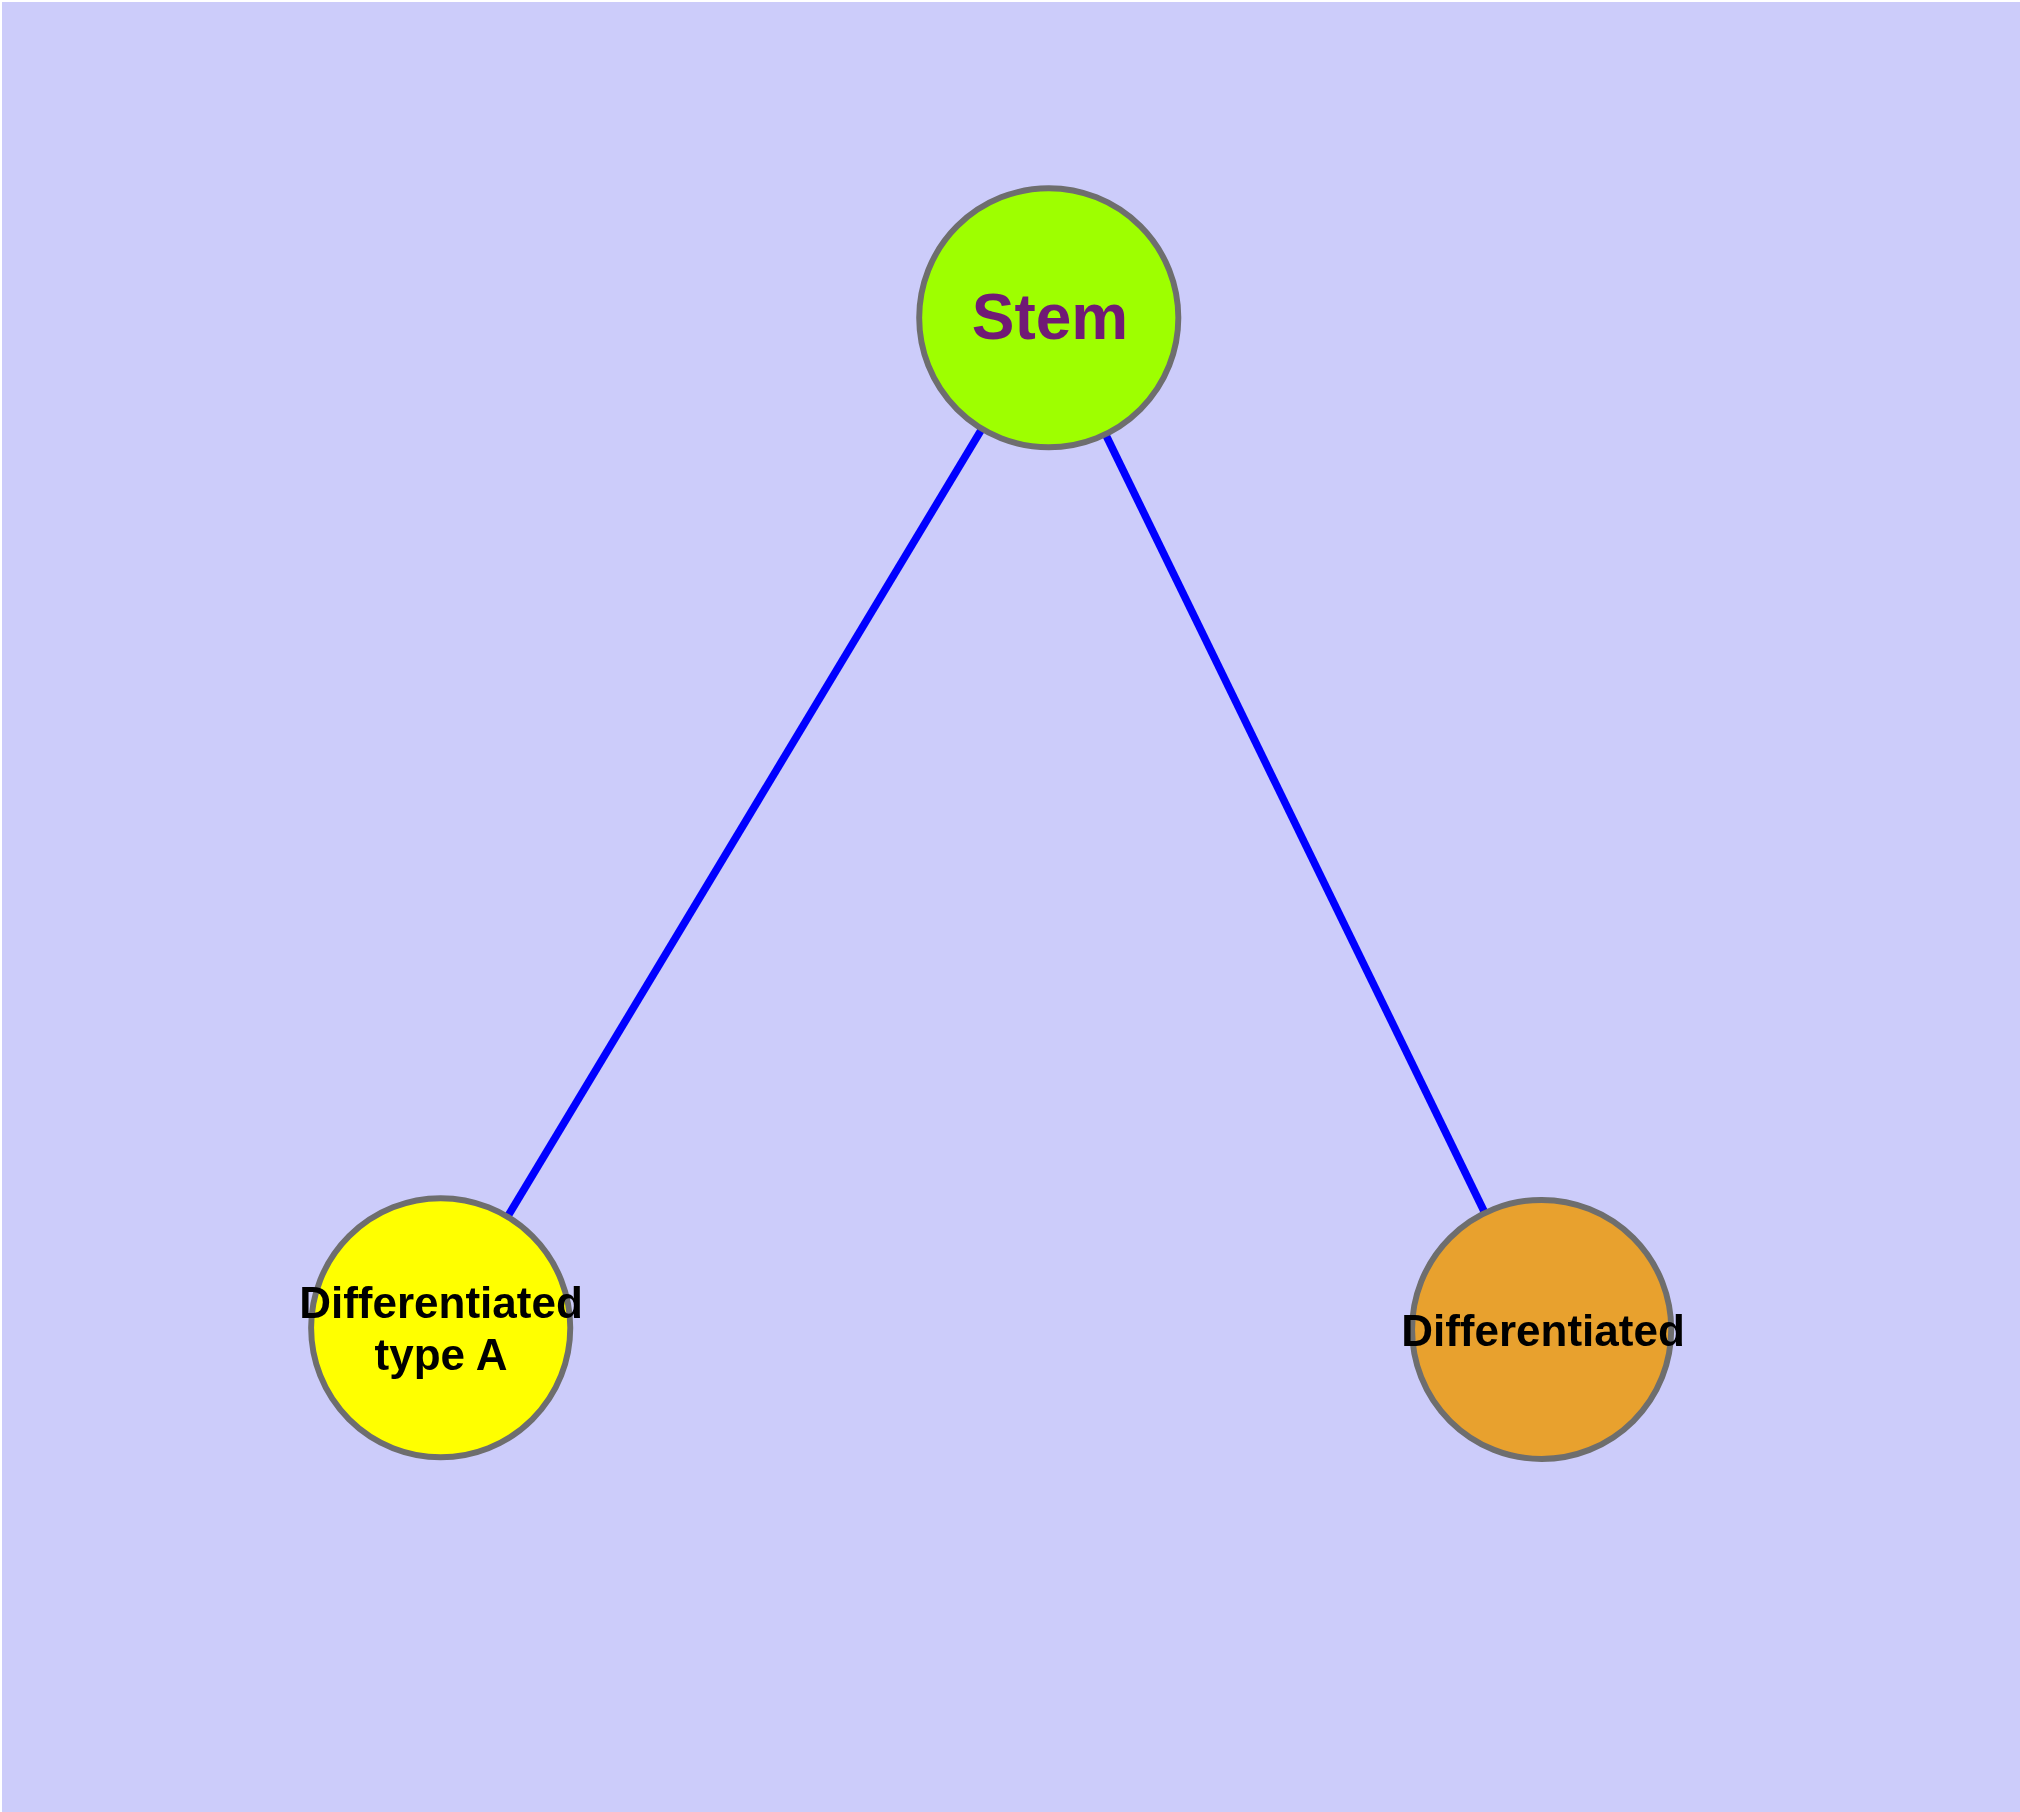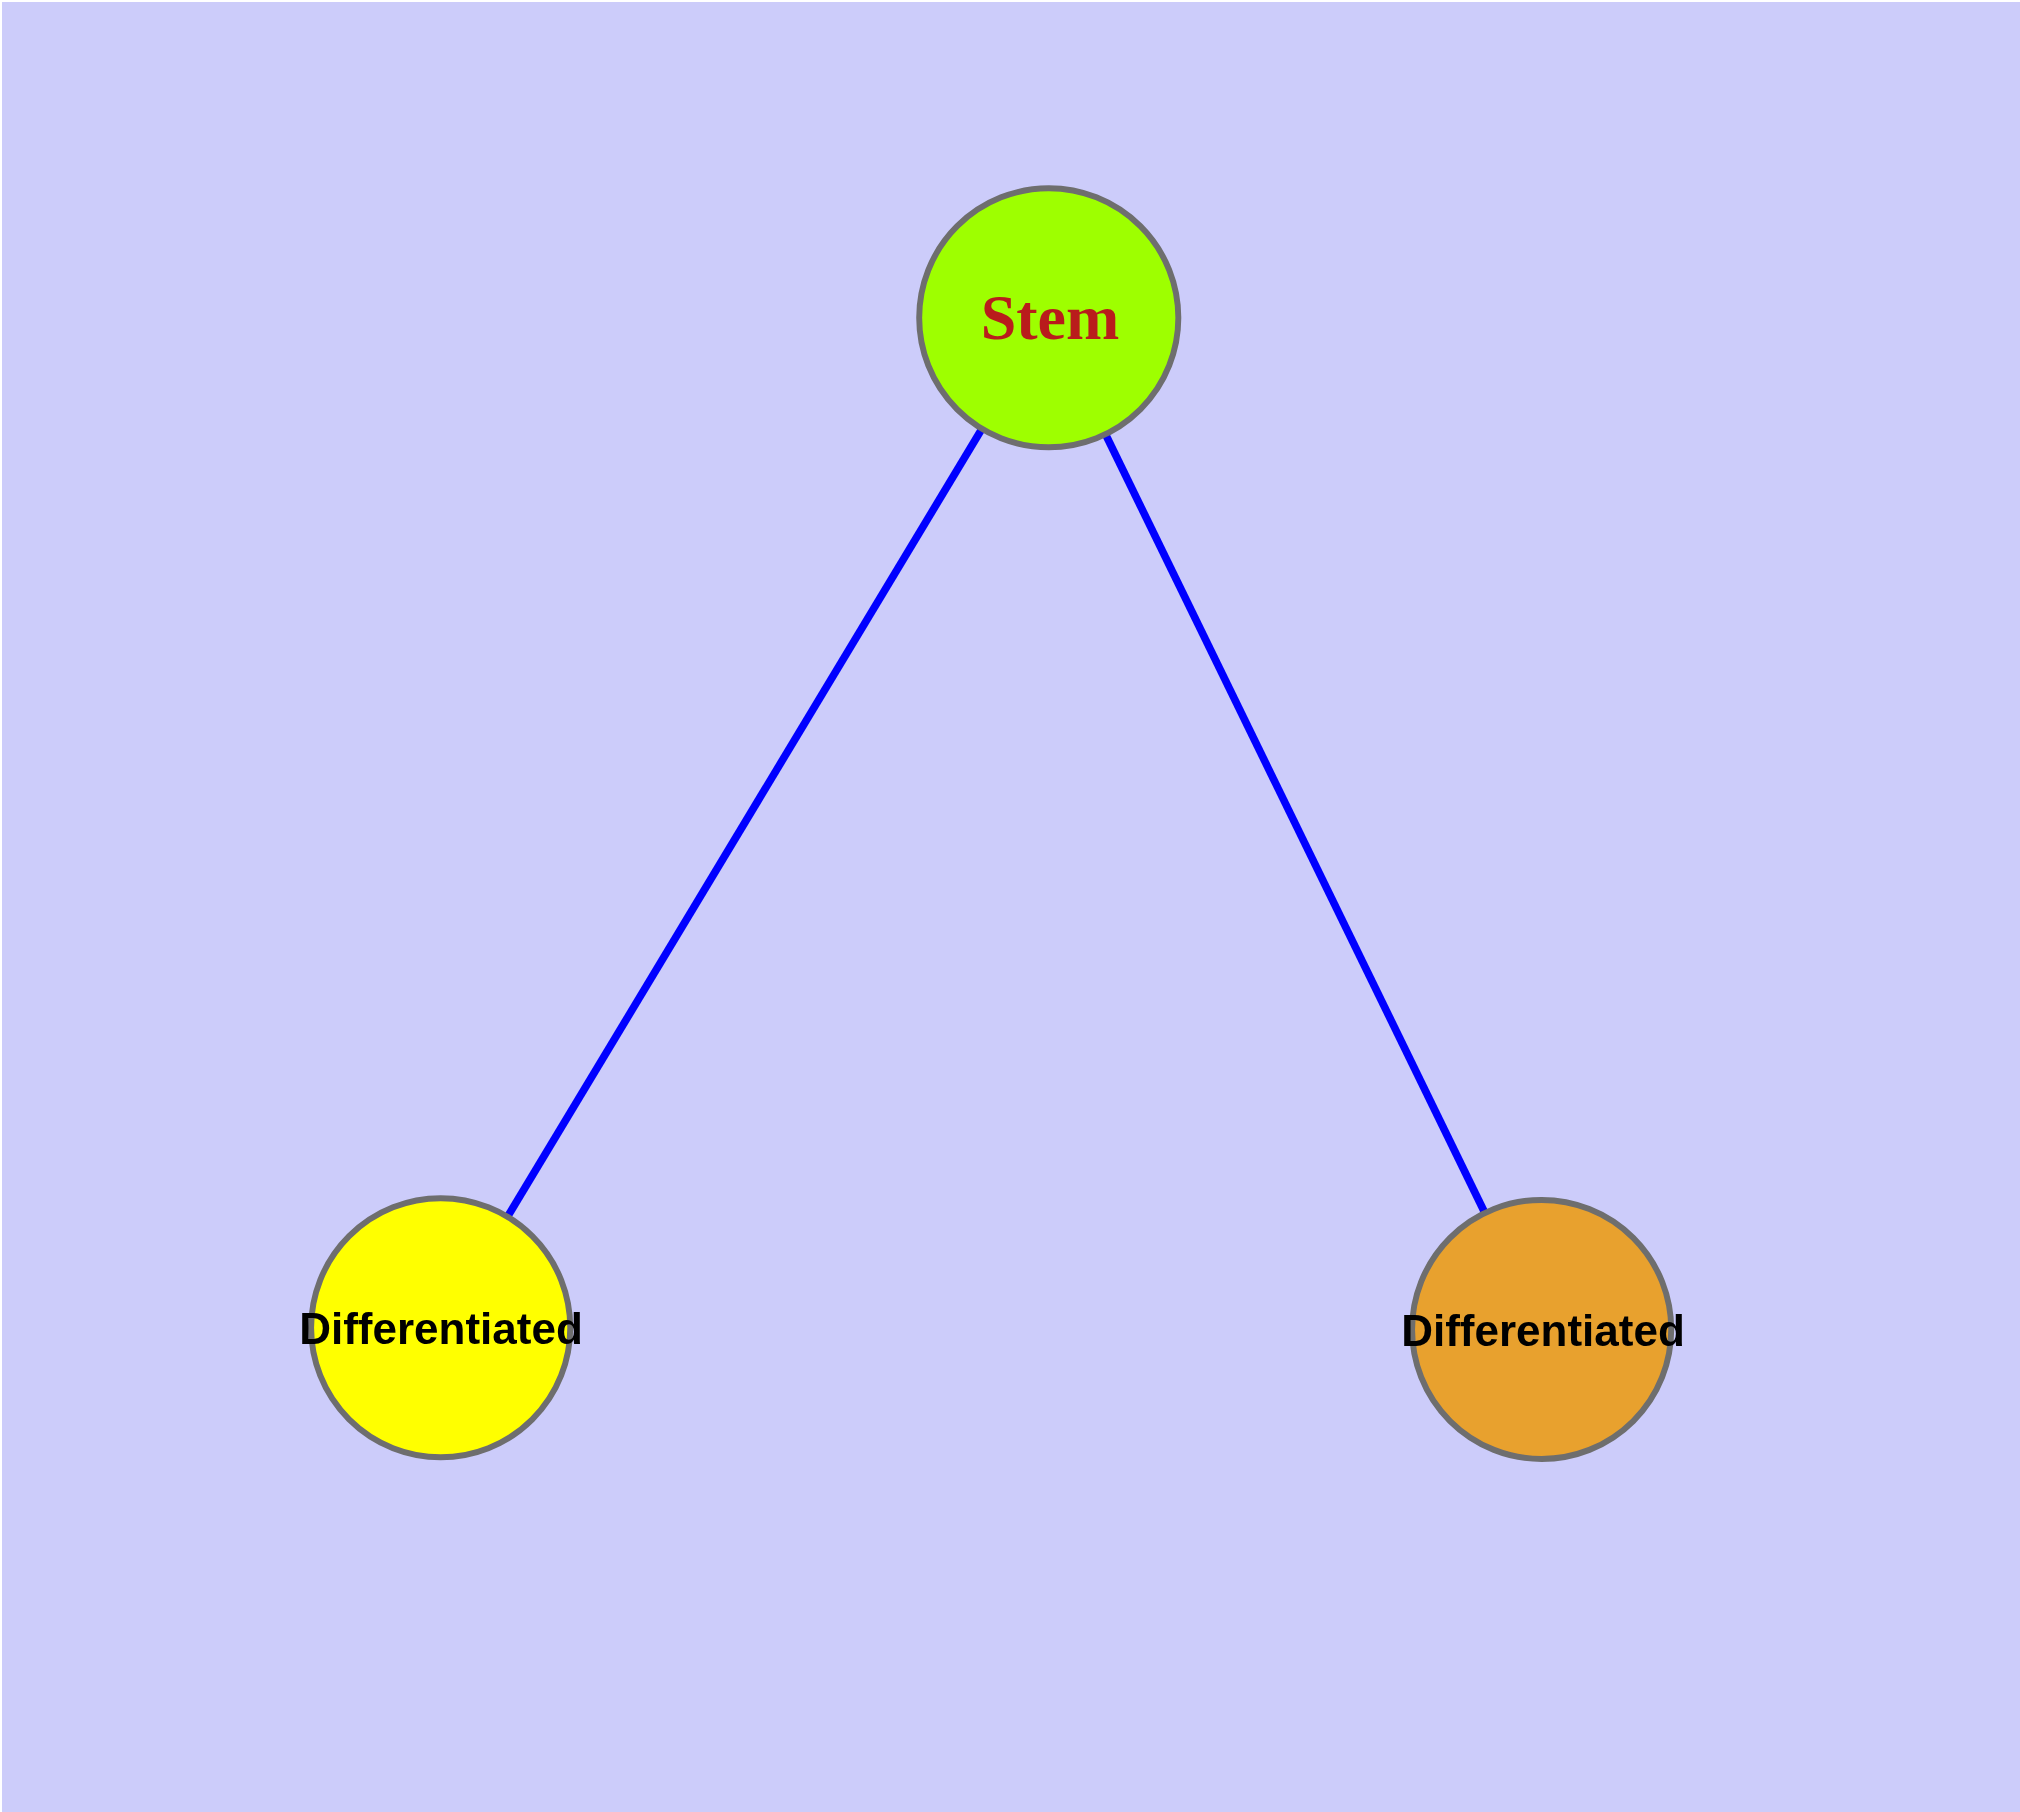--- a/index.html
+++ b/index.html
@@ -55,26 +55,27 @@
       <line class="edge" x1="1157.1044708025356" y1="504.0896467027508" x2="596.8955291974645" y2="1434.9103532972492" stroke="#0000ff" stroke-width="9" stroke-linecap="butt"></line>
       <line class="edge" x1="1302.992623937998" y1="510.55358351530504" x2="1751.007376062002" y2="1430.446416484695" stroke="#0000ff" stroke-width="9" stroke-linecap="butt"></line>
     </g>
     <g>
       <circle class="node-circle" cx="1236" cy="373" r="153" fill="#9eff00" stroke="#6e6e6e" stroke-width="7"></circle>
       <circle class="node-circle" cx="518" cy="1566" r="153" fill="#ffff00" stroke="#6e6e6e" stroke-width="7"></circle>
       <circle class="node-circle" cx="1818" cy="1568" r="153" fill="#e8a12e" stroke="#6e6e6e" stroke-width="7"></circle>
     </g>
   </svg>
 
-  <div class="node-label single" style="left: 1048px; top: 316px; color: #b91c1c; font-family: Liberation Serif, serif;">
+  <div class="node-label single" style="left: 1048px; top: 316px; color: #701a75;">
     <div>Stem</div>
   </div>
 
   <div class="node-label double" style="left: 439px; top: 1327px; color: rgb(0, 0, 0);">
     <div>Differentiated</div>
+    <div>type A</div>
   </div>
 
   <div class="node-label double" style="left: 1541px; top: 1329px; color: rgb(0, 0, 0);">
     <div>Differentiated</div>
   </div>
 
 </div>
 
 
 </body></html>

